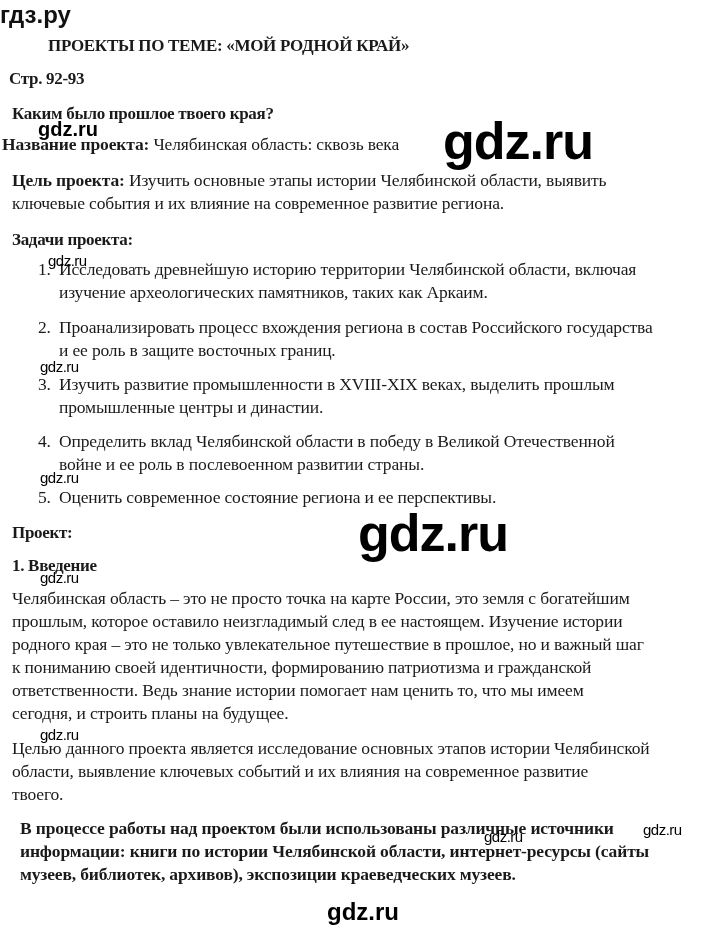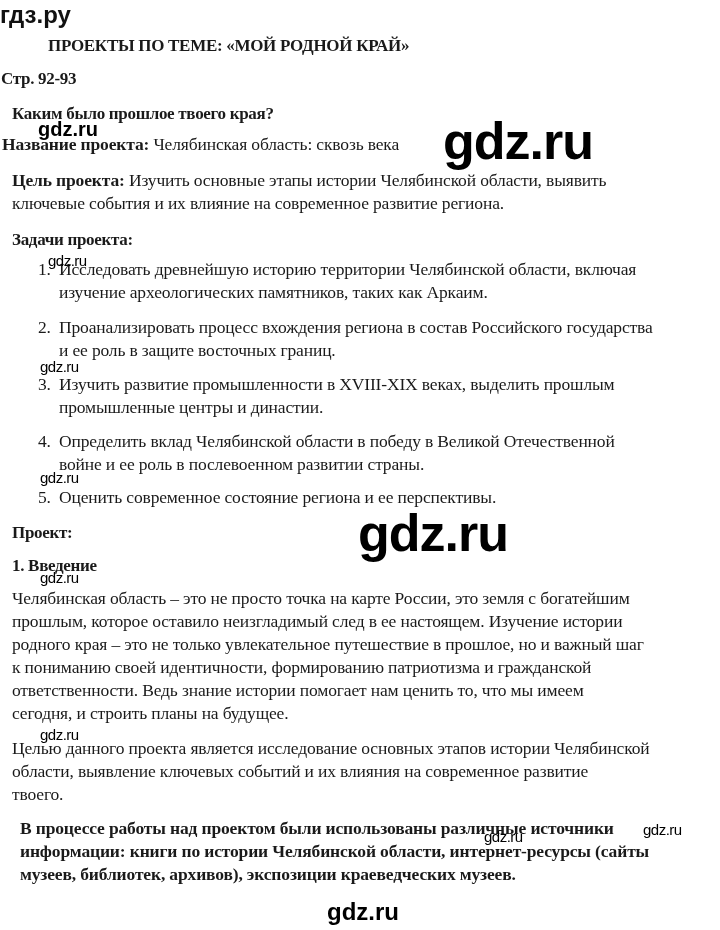--- a/index.html
+++ b/index.html
@@ -85,21 +85,21 @@
       font-size: 24px;
     }
   </style>
 </head>
 <body>
 
 <div class="site-header">гдз.ру</div>
 
 <div class="block h" style="left:12px; top:34px;margin-left:36px;">ПРОЕКТЫ ПО ТЕМЕ: «МОЙ РОДНОЙ КРАЙ»</div>
 
-<div class="block h" style="left:1px; top:67px;">Стр. 92-93</div>
+<div class="block h" style="left:9px; top:67px;">Стр. 92-93</div>
 
 <div class="block h" style="left:12px; top:102px;text-align:right;">Каким было прошлое твоего края?</div>
 
 <div class="block" style="left:2px; top:133px;">
   <span class="b">Название проекта:</span><span> Челябинская область: сквозь века</span>
 </div>
 
 <div class="block" style="left:12px; top:169px;">
   <span class="line"><span class="b">Цель проекта:</span><span> Изучить основные этапы истории Челябинской области, выявить</span></span>
   <span class="line">ключевые события и их влияние на современное развитие региона.</span>

